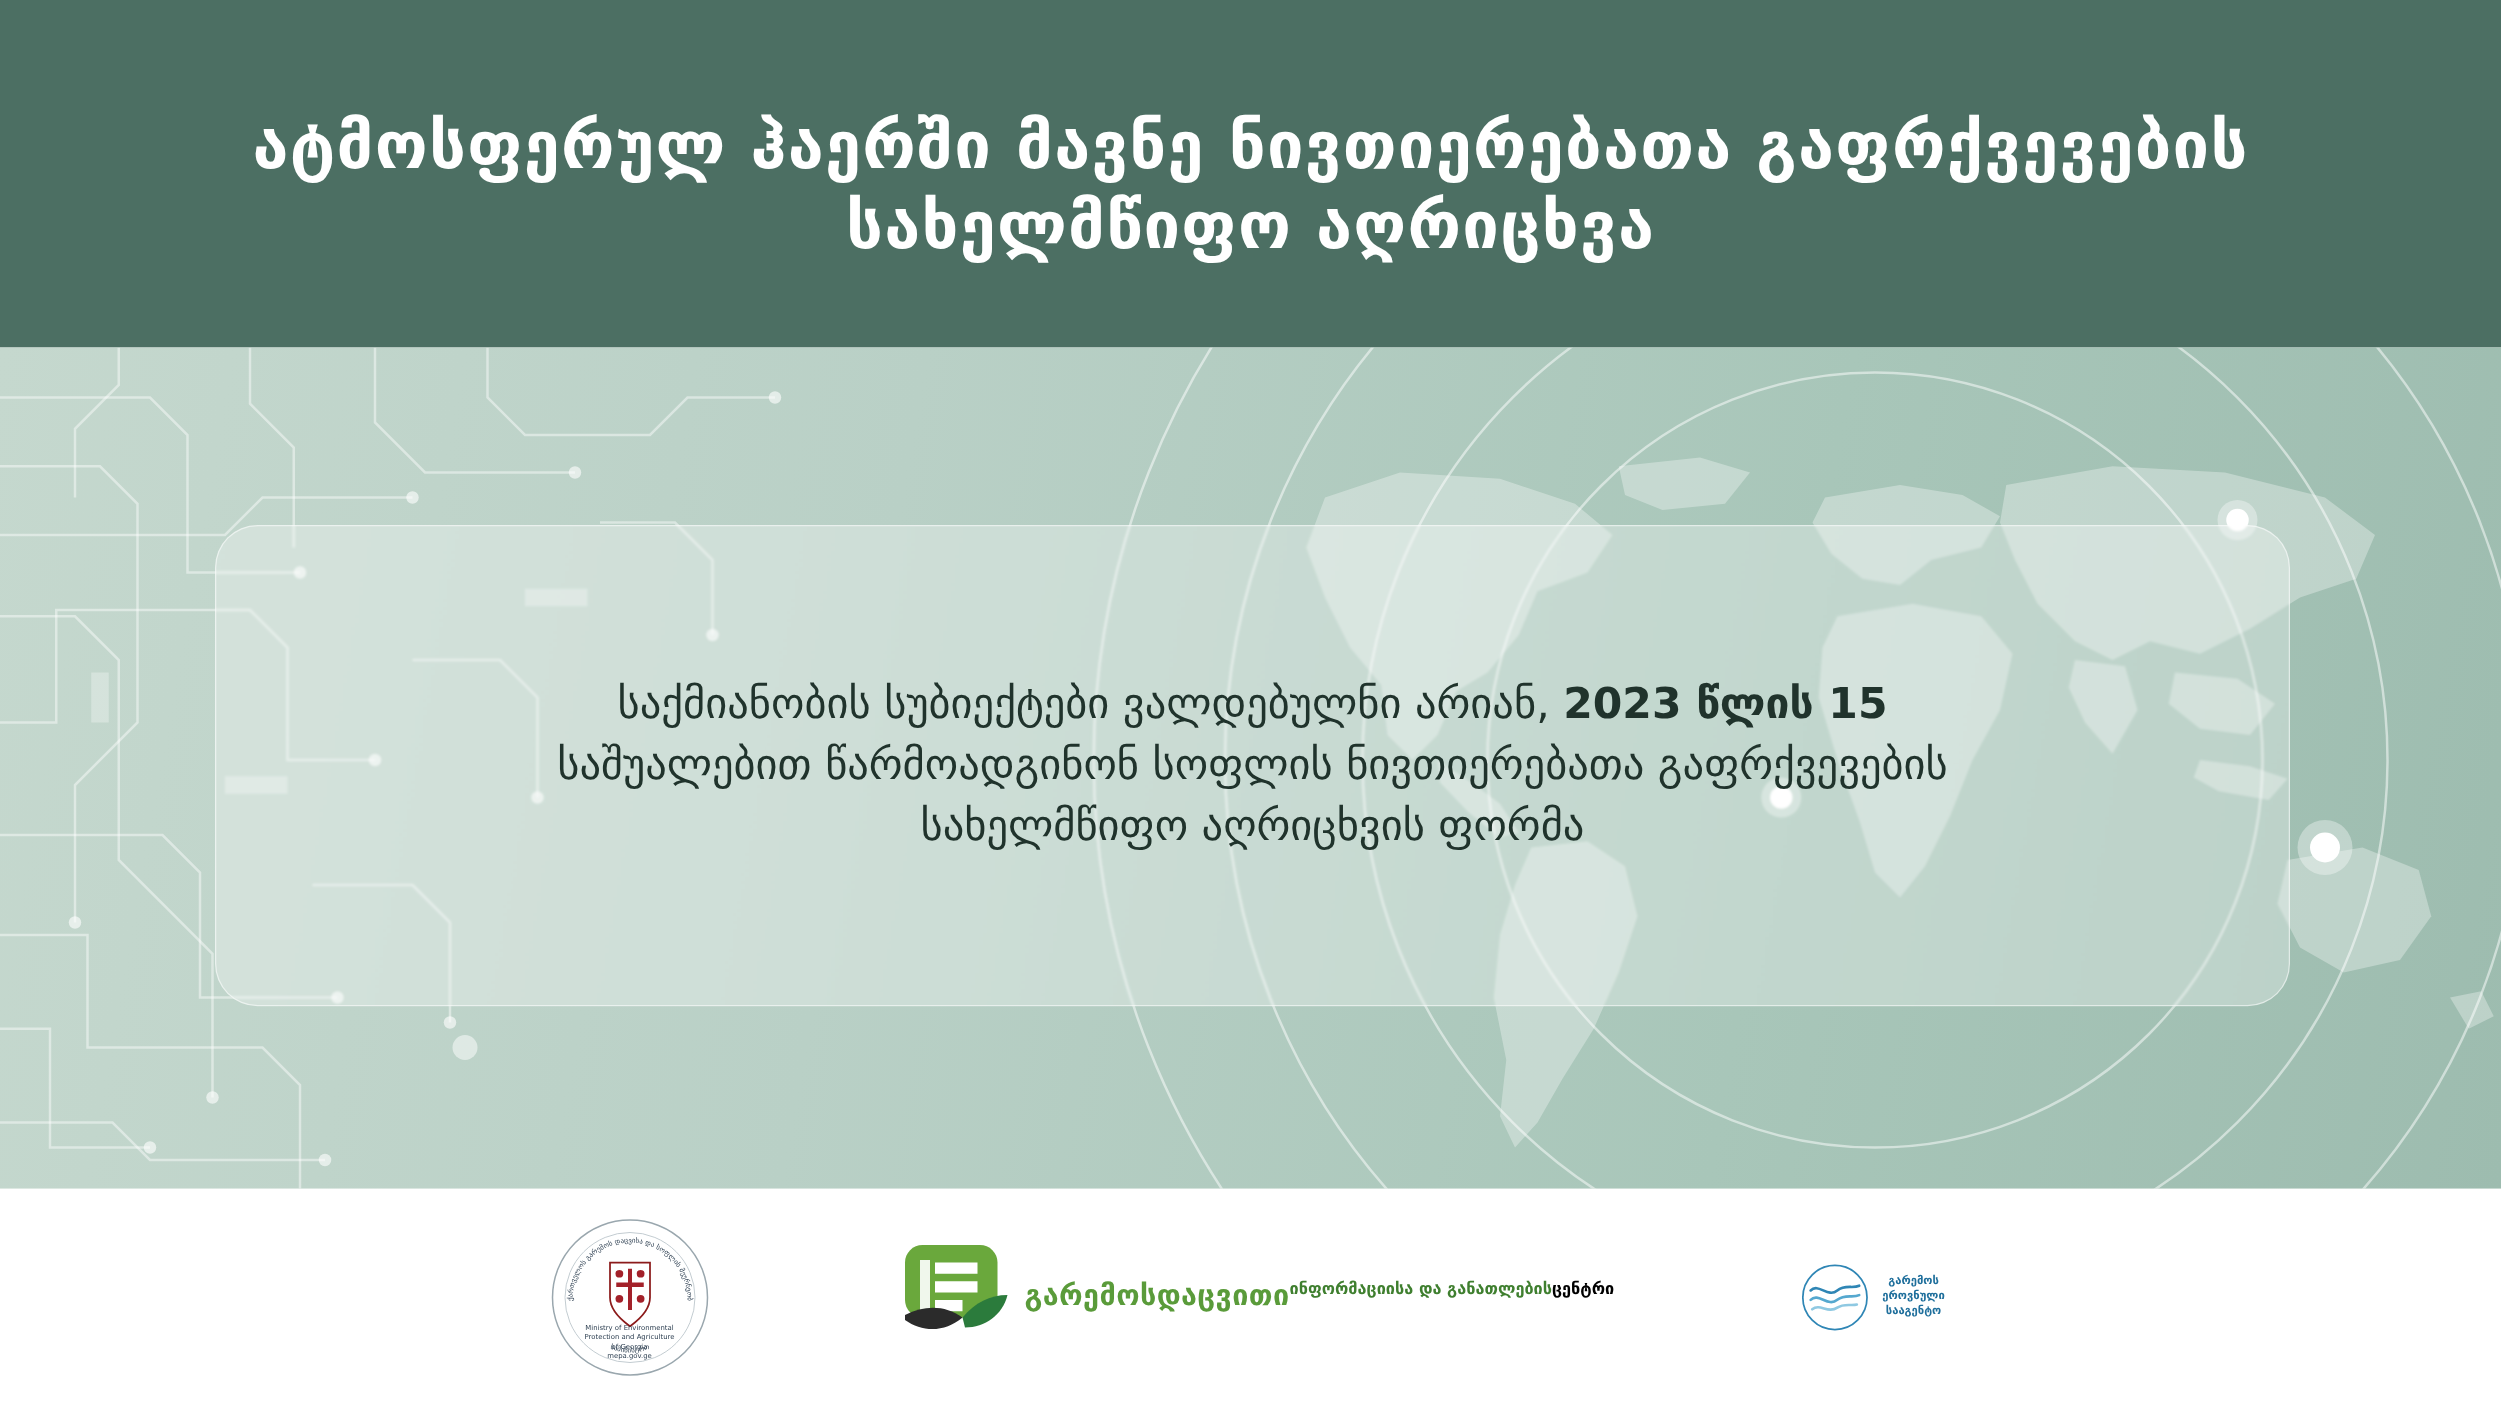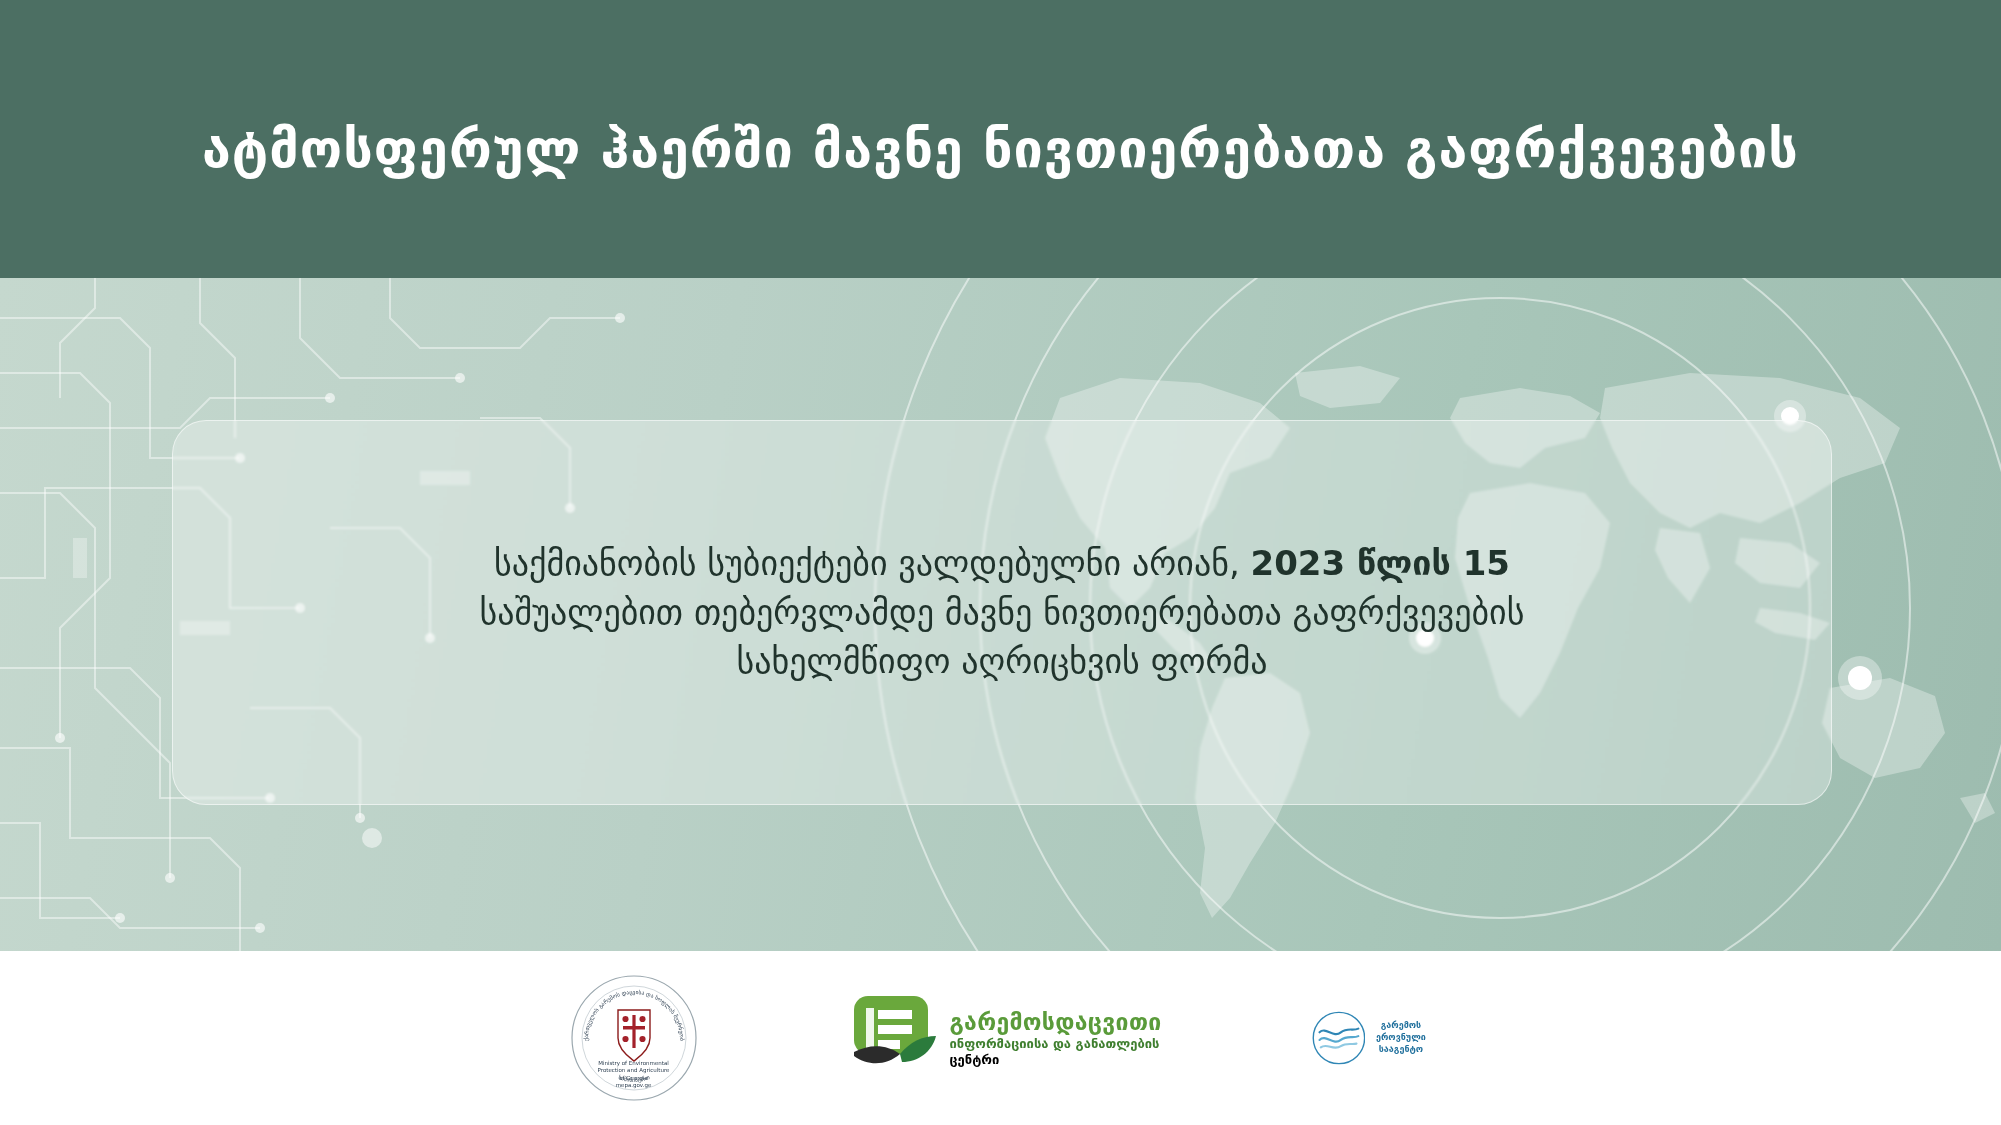--- a/index.html
+++ b/index.html
@@ -150,21 +150,21 @@
     display: flex;
     align-items: center;
     gap: 10px;
   }
   .logo-center .mark {
     width: 92px; height: 92px;
     position: relative;
   }
   .logo-center .words {
     display: flex;
-    flex-direction: column;
+    flex-direction: row;
     justify-content: center;
     line-height: 1.2;
   }
   .logo-center .w1 {
     color: #5a9b3a;
     font-size: 23px;
     font-weight: bold;
     letter-spacing: .3px;
   }
   .logo-center .w2 {
@@ -196,20 +196,21 @@
     line-height: 1.3;
   }
 </style>
 </head>
 <body>
 
 <div id="banner">
 
   <div id="header">
     <div class="header-line1">ატმოსფერულ ჰაერში მავნე ნივთიერებათა გაფრქვევების</div>
+    <div class="header-line2">სახელმწიფო აღრიცხვა</div>
   </div>
 
   <div id="visual">
 
     <svg class="circuit" viewBox="0 0 2001 673" preserveAspectRatio="none">
       <g stroke="#ffffff" stroke-opacity="0.45" fill="none" stroke-width="2">
         <path d="M0,40 L120,40 L150,70 L150,180 L240,180"></path>
         <path d="M0,95 L80,95 L110,125 L110,300 L60,350 L60,460"></path>
         <path d="M0,150 L180,150 L210,120 L330,120"></path>
         <path d="M0,215 L60,215 L95,250 L95,410 L170,485 L170,600"></path>
@@ -291,21 +292,21 @@
         <circle cx="372" cy="560" r="10" fill="#ffffff" fill-opacity="0.5"></circle>
       </g>
     </svg>
 
   </div>
 
   <div id="card">
     <div class="card-line">
       <span>საქმიანობის სუბიექტები ვალდებულნი არიან, </span><b>2023 წლის 15</b>
     </div>
-    <div class="card-line">საშუალებით თებერვლამდე მავნე ნივთიერებათა გაფრქვევების</div>
+    <div class="card-line">საშუალებით წარმოადგინონ სოფლის ნივთიერებათა გაფრქვევების</div>
     <div class="card-line">სახელმწიფო აღრიცხვის ფორმა</div>
   </div>
 
   <div id="footer">
 
     <div class="logo logo-gov">
       <svg class="ring-text" viewBox="0 0 128 128">
         <circle cx="64" cy="64" r="62" fill="#ffffff" stroke="#9aa7ae" stroke-width="1.2"></circle>
         <circle cx="64" cy="64" r="52" fill="#ffffff" stroke="#c3ccd1" stroke-width="0.8"></circle>
         <defs>

